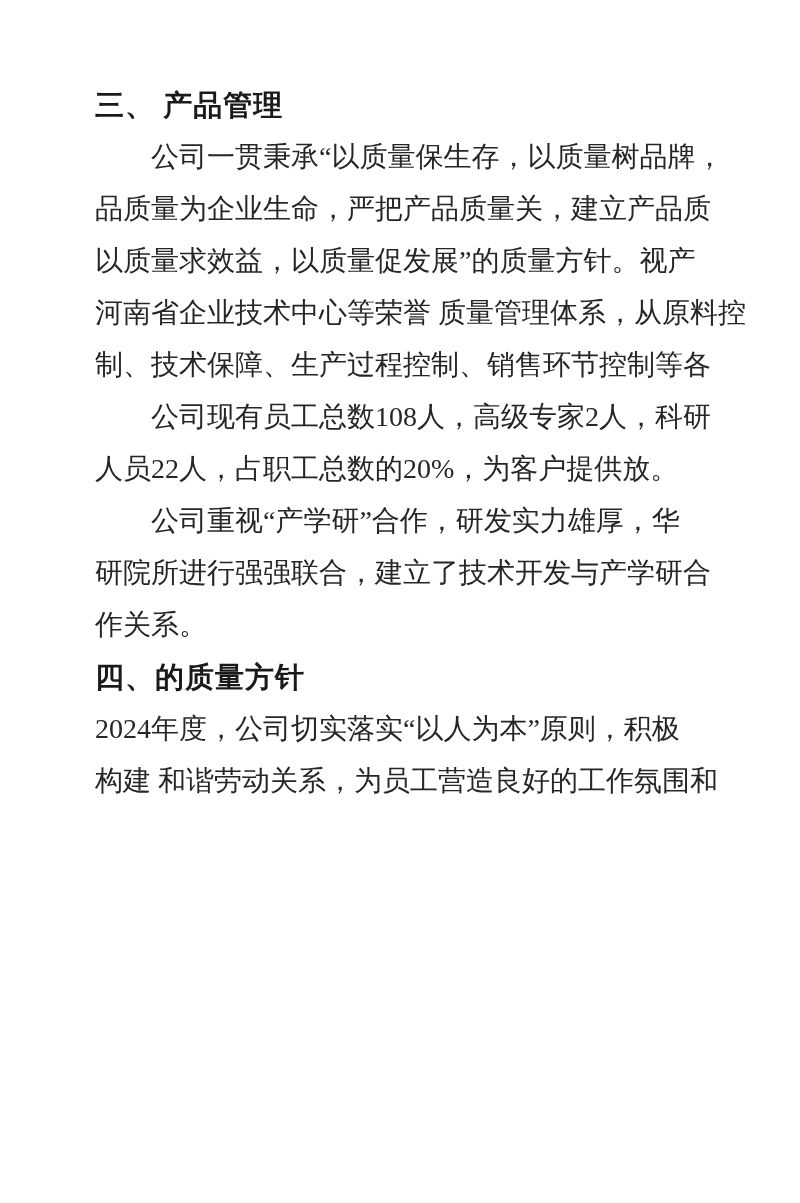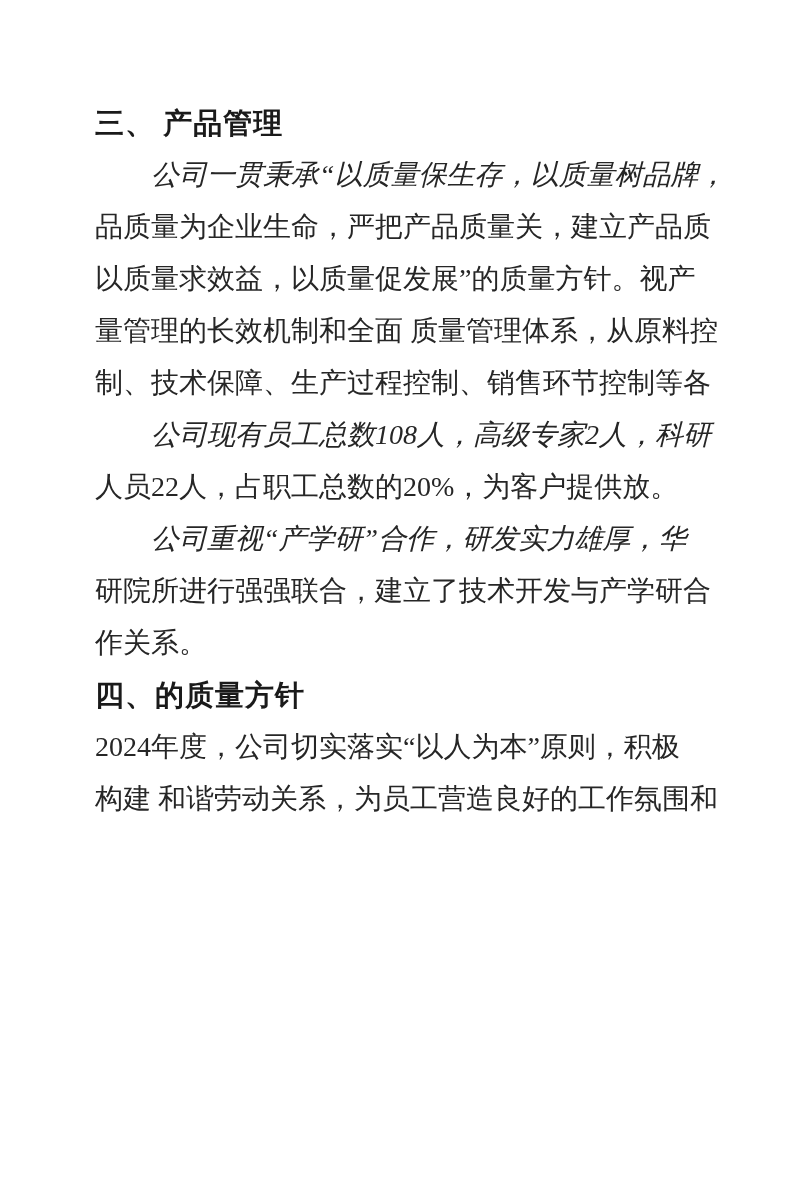--- a/index.html
+++ b/index.html
@@ -11,57 +11,56 @@
     position: relative;
     width: 800px;
     height: 1203px;
     background: #ffffff;
     overflow: hidden;
     font-family: "Liberation Serif", "DejaVu Serif", serif;
   }
   .doc-content {
     position: absolute;
     left: 95px;
-    top: 97px;
+    top: 79px;
     width: 625px;
     color: #222222;
   }
   .doc-heading {
     font-size: 29px;
     font-weight: bold;
     line-height: 52px;
     color: #1a1a1a;
     letter-spacing: 1px;
     white-space: nowrap;
   }
   .doc-line {
     font-size: 28px;
     line-height: 52px;
     color: #262626;
     white-space: nowrap;
     letter-spacing: 0px;
   }
   .doc-line.indent {
     text-indent: 2em;
-    font-style: italic;
   }
 </style>
 </head>
 <body>
 
 <div class="doc-page">
   <div class="doc-content">
 
     <div class="doc-heading">三、 产品管理</div>
 
     <div>
       <div class="doc-line indent">公司一贯秉承“以质量保生存，以质量树品牌，</div>
       <div class="doc-line">品质量为企业生命，严把产品质量关，建立产品质</div>
       <div class="doc-line">以质量求效益，以质量促发展”的质量方针。视产</div>
-      <div class="doc-line">量管理的长效机制和全面 质量管理体系，从原料控</div>
+      <div class="doc-line">河南省企业技术中心等荣誉 质量管理体系，从原料控</div>
       <div class="doc-line">制、技术保障、生产过程控制、销售环节控制等各</div>
     </div>
 
     <div>
       <div class="doc-line indent">公司现有员工总数108人，高级专家2人，科研</div>
       <div class="doc-line">人员22人，占职工总数的20%，为客户提供放。</div>
     </div>
 
 
     <div>

